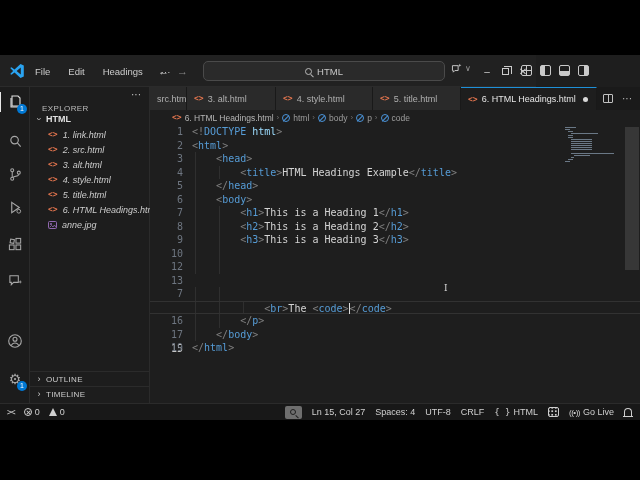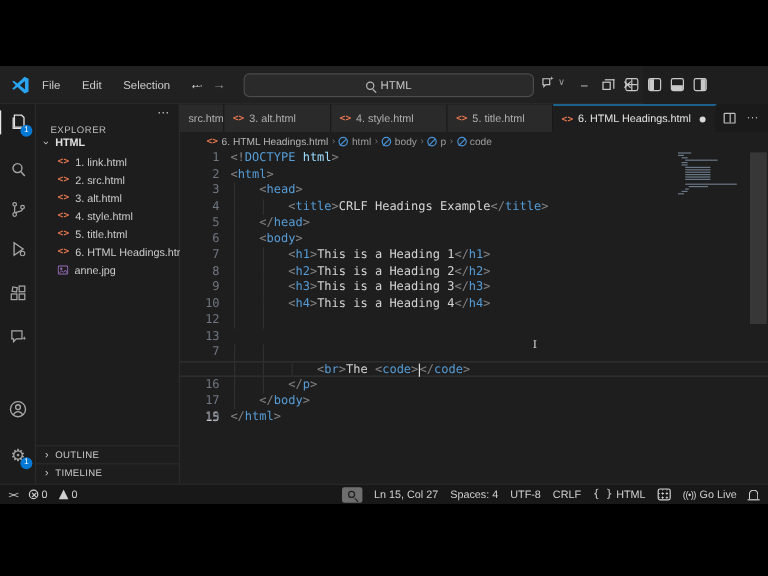--- a/index.html
+++ b/index.html
@@ -49,21 +49,21 @@
   
   #sidebar{position:relative;width:120px;background:#1d1d1d;border-right:1px solid #2b2b2b;flex:0 0 auto;}
   #sidebar-header{position:absolute;left:0;top:0;width:100%;height:22px;display:flex;align-items:center;}
   #sidebar-title{color:#bbbbbb;font-size:8px;letter-spacing:.4px;margin-left:12px;margin-top:20px;}
   #sidebar-more{position:absolute;right:8px;top:2px;color:#cccccc;font-size:10px;}
   #folder-row{position:absolute;left:0;top:24px;width:100%;height:15px;display:flex;align-items:center;gap:3px;padding-left:5px;}
   .tree-chevron{color:#cccccc;font-size:9px;display:inline-block;transform:rotate(90deg);width:8px;text-align:center;}
   #folder-label{color:#e0e0e0;font-size:9px;font-weight:bold;}
   #file-list{position:absolute;left:0;top:40px;width:100%;}
   .file-row{height:15px;display:flex;align-items:center;gap:5px;padding-left:18px;}
-  .file-label{color:#cccccc;font-size:9px;white-space:nowrap;}
+  .file-label{color:#cccccc;font-size:9px;white-space:nowrap;font-style:italic;}
   .html-glyph{color:#e8774f;font-size:8px;font-weight:bold;font-family:"DejaVu Sans Mono",monospace;flex:0 0 auto;}
   .sidebar-section{position:absolute;left:0;width:100%;height:15px;border-top:1px solid #2b2b2b;
     display:flex;align-items:center;gap:3px;padding-left:5px;}
   .section-chevron{color:#cccccc;font-size:9px;width:8px;text-align:center;}
   .section-label{color:#cccccc;font-size:8px;font-weight:normal;letter-spacing:.3px;}
 
   
   #editorgroup{position:relative;flex:1;background:#1e1e1e;}
   #tabbar{position:absolute;left:0;top:0;right:0;height:23px;background:#1a1a1a;display:flex;}
   .tab{height:23px;display:flex;align-items:center;gap:4px;padding:0 7px;background:#2a2a2a;
@@ -134,21 +134,21 @@
 <div id="stage">
   <div id="window">
 
     <div id="titlebar">
       <svg id="vscode-logo" viewBox="0 0 16 16">
         <path d="M11.5 1 5.5 6.6 2.5 4.3 1.2 5l2.9 3L1.2 11l1.3.7 3-2.3 6 5.6 3.3-1.6V2.6L11.5 1zm.3 3.4v7.2L7.6 8l4.2-3.6z" fill="#2aa3f0"></path>
       </svg>
       <div id="menubar">
           <span class="menu-item">File</span>
           <span class="menu-item">Edit</span>
-          <span class="menu-item">Selection</span>
+          <span class="menu-item">Headings</span>
           <span class="menu-item">···</span>
         </div>
       <div id="nav-arrows">
         <span>←</span>
         <span style="color:#8a8a8a;">→</span>
       </div>
       <div id="command-center">
         <span class="search-glyph"></span>
         <span class="cc-text">HTML</span>
       </div>
@@ -341,21 +341,21 @@
             </div>
             <div class="code-line">
               <span class="gutter">3</span>
               <span class="guide" style="left: 45px;"></span>
               <span class="lc">    <span class="tk-p">&lt;</span><span class="tk-t">head</span><span class="tk-p">&gt;</span></span>
             </div>
             <div class="code-line">
               <span class="gutter">4</span>
               <span class="guide" style="left: 45px;"></span>
               <span class="guide" style="left: 69px;"></span>
-              <span class="lc">        <span class="tk-p">&lt;</span><span class="tk-t">title</span><span class="tk-p">&gt;</span><span class="tk-x">CRLF Headings Example</span><span class="tk-p">&lt;/</span><span class="tk-t">title</span><span class="tk-p">&gt;</span></span>
+              <span class="lc">        <span class="tk-p">&lt;</span><span class="tk-t">title</span><span class="tk-p">&gt;</span><span class="tk-x">HTML Headings Example</span><span class="tk-p">&lt;/</span><span class="tk-t">title</span><span class="tk-p">&gt;</span></span>
             </div>
             <div class="code-line">
               <span class="gutter">5</span>
               <span class="guide" style="left: 45px;"></span>
               <span class="lc">    <span class="tk-p">&lt;/</span><span class="tk-t">head</span><span class="tk-p">&gt;</span></span>
             </div>
             <div class="code-line">
               <span class="gutter">6</span>
               <span class="guide" style="left: 45px;"></span>
               <span class="lc">    <span class="tk-p">&lt;</span><span class="tk-t">body</span><span class="tk-p">&gt;</span></span>
@@ -375,21 +375,20 @@
             <div class="code-line">
               <span class="gutter">9</span>
               <span class="guide" style="left: 45px;"></span>
               <span class="guide" style="left: 69px;"></span>
               <span class="lc">        <span class="tk-p">&lt;</span><span class="tk-t">h3</span><span class="tk-p">&gt;</span><span class="tk-x">This is a Heading 3</span><span class="tk-p">&lt;/</span><span class="tk-t">h3</span><span class="tk-p">&gt;</span></span>
             </div>
             <div class="code-line">
               <span class="gutter">10</span>
               <span class="guide" style="left: 45px;"></span>
               <span class="guide" style="left: 69px;"></span>
-              <span class="lc">        <span class="tk-p">&lt;</span><span class="tk-t">h4</span><span class="tk-p">&gt;</span><span class="tk-x">This is a Heading 4</span><span class="tk-p">&lt;/</span><span class="tk-t">h4</span><span class="tk-p">&gt;</span></span>
             </div>
             <div class="code-line">
               <span class="gutter">12</span>
               <span class="guide" style="left: 45px;"></span>
               <span class="guide" style="left: 69px;"></span>
             </div>
             <div class="code-line">
               <span class="gutter">13</span>
               <span class="lc"></span>
             </div>

